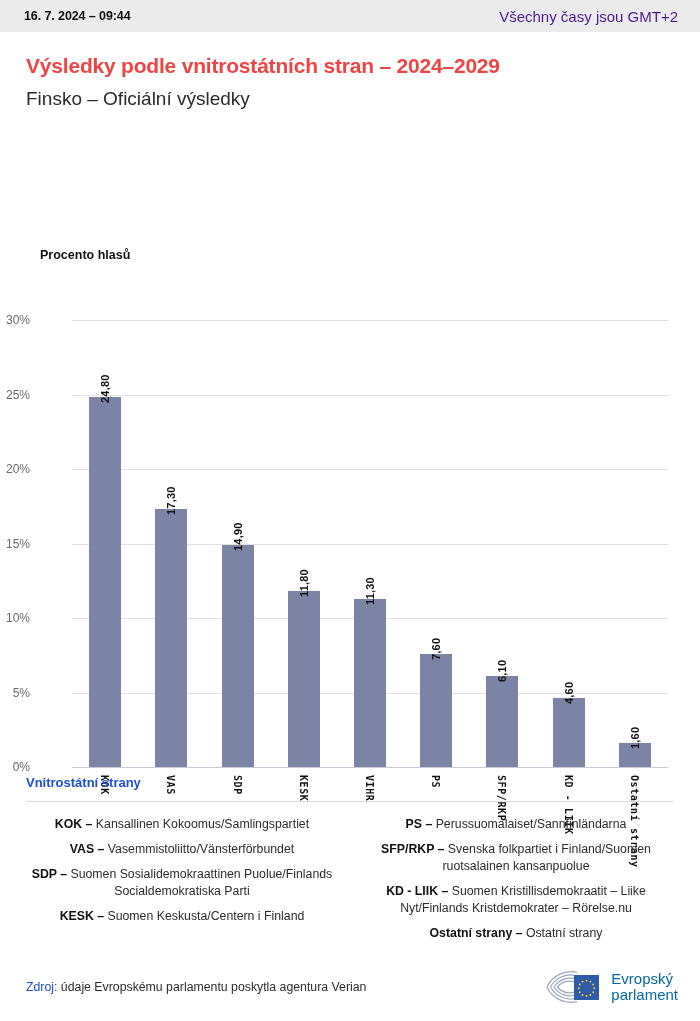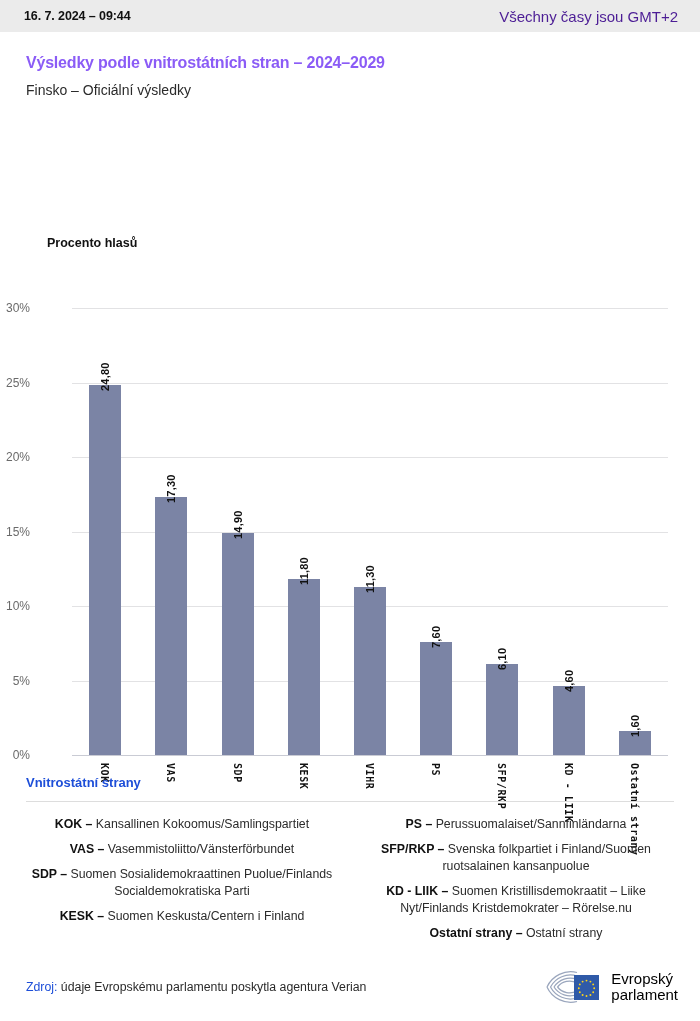--- a/index.html
+++ b/index.html
@@ -30,38 +30,38 @@
     letter-spacing: -0.1px;
   }
   .topbar-tz {
     font-size: 15px;
     color: #4c1d95;
   }
 
   
   .titles { padding: 22px 24px 0 26px; }
   .title-main {
-    font-size: 16px;
-    font-weight: bold;
-    color: #8b5cf6;
+    font-size: 21px;
+    font-weight: bold;
+    color: #ef4444;
     letter-spacing: -0.2px;
     margin: 0 0 10px 0;
   }
   .title-sub {
-    font-size: 14px;
+    font-size: 19px;
     font-weight: normal;
     color: #2b2b2b;
     margin: 0;
   }
 
   
   .chart-wrap { position: relative; }
   .axis-title {
     position: absolute;
-    left: 47px;
+    left: 40px;
     top: 138px;
     font-size: 12.5px;
     font-weight: bold;
     color: #111111;
   }
   .plot {
     position: absolute;
     left: 72px;
     top: 210px;
     width: 596px;
@@ -159,21 +159,21 @@
     justify-content: space-between;
   }
   .source { font-size: 12.3px; color: #2b2b2b; }
   .source .lbl { font-weight: normal; color: #1d4ed8; }
 
   .ep-logo { display: flex; align-items: center; gap: 8px; }
   .ep-mark { display: block; }
   .ep-text {
     font-size: 15px;
     line-height: 1.08;
-    color: #000000;
+    color: #0369a1;
   }
 </style>
 </head>
 <body>
 
 <div class="topbar">
   <span class="topbar-date">16. 7. 2024 – 09:44</span>
   <span class="topbar-tz">Všechny časy jsou GMT+2</span>
 </div>
 

